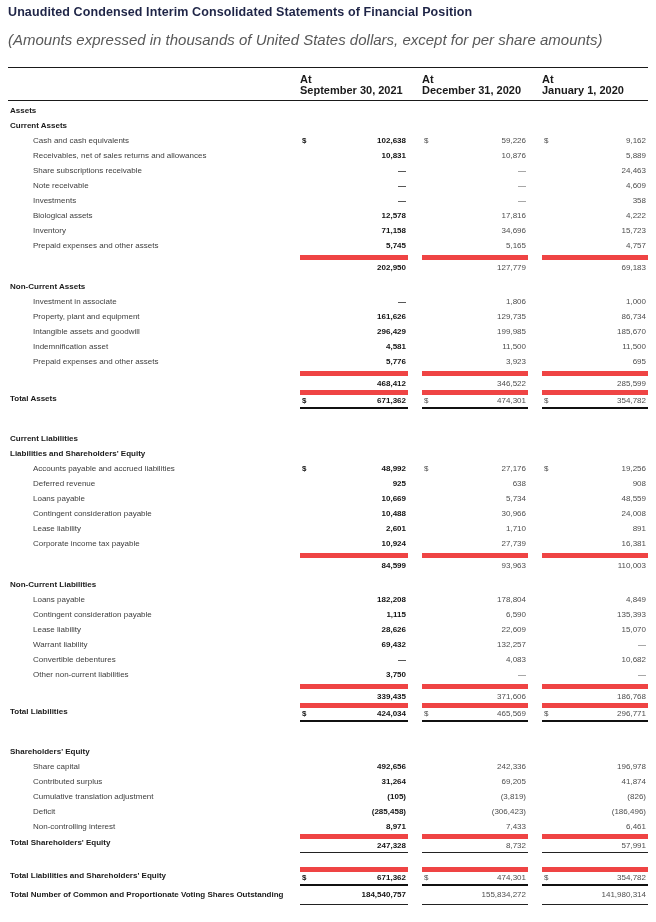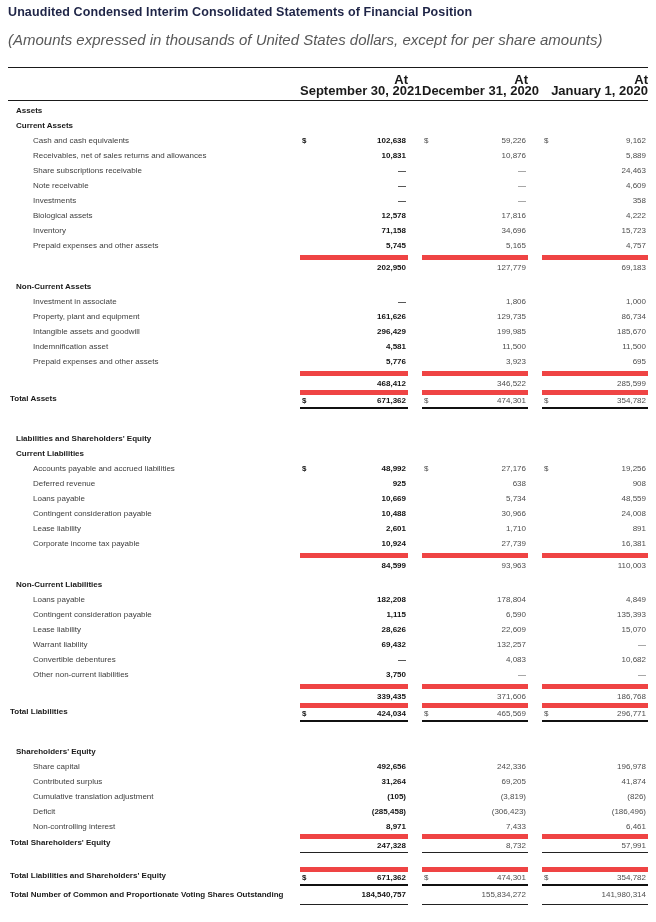--- a/index.html
+++ b/index.html
@@ -12,29 +12,29 @@
   .page { padding: 5px 8px 0 8px; height: 716px; }
   .title {
     font-size: 12.5px; font-weight: bold; color: #1f2547; letter-spacing: 0.1px;
   }
   .subtitle {
     margin-top: 12px; font-size: 15px; font-style: italic; color: #595959;
   }
   .fin-table { margin-top: 19px; border-top: 1px solid #1a1a1a; }
   .head-row { display: flex; padding: 6px 0 4px 0; border-bottom: 1px solid #1a1a1a; }
   .head-spacer { flex: 1; }
-  .hcol { text-align: right; font-size: 13px; font-weight: bold; color: #1a1a1a; line-height: 11px; }
+  .hcol { text-align: left; font-size: 11px; font-weight: bold; color: #1a1a1a; line-height: 11px; }
   .hcol .hline2 { white-space: nowrap; }
   .c0 { width: 108px; }
   .c1 { width: 106px; margin-left: 14px; }
   .c2 { width: 106px; margin-left: 14px; }
   .tbody { padding-top: 2px; }
   .row { display: flex; align-items: stretch; min-height: 15px; line-height: 15px; font-size: 8px; }
   .row .lbl { flex: 1; color: #3d3d3d; padding-left: 25px; white-space: nowrap; }
-  .row.section .lbl { padding-left: 2px; font-weight: bold; color: #1a1a1a; margin-left: 6px; }
+  .row.section .lbl { padding-left: 2px; font-weight: bold; color: #1a1a1a; }
   .row.total .lbl, .row.shares .lbl { padding-left: 2px; font-weight: bold; color: #1a1a1a; }
   .row.subtotal { margin-top: 2px; height: 19px; line-height: 17px; }
   .row.subtotal .cell { padding-top: 1px; }
   .row.total, .row.shares { height: 19px; line-height: 18px; }
   .cell { display: flex; align-items: center; }
   .cell .dollar { margin-right: auto; padding-left: 2px; }
   .cell .val { margin-left: auto; padding-right: 2px; white-space: nowrap; }
   .cell.c0 .val, .cell.c0 .dollar { font-weight: bold; color: #141414; }
   .cell.c1 .val, .cell.c2 .val, .cell.c1 .dollar, .cell.c2 .dollar { color: #4e4e4e; }
   .rt { border-top: 5px solid #ef4444; }
@@ -268,24 +268,24 @@
             <span class="dollar">$</span>
             <span class="val">474,301</span>
           </div>
           <div class="cell c2 rt rbk">
             <span class="dollar">$</span>
             <span class="val">354,782</span>
           </div>
         </div>
         <div style="height: 22px;"></div>
         <div class="row section">
+          <div class="lbl">Current Liabilities</div>
+        </div>
+        <div class="row section">
           <div class="lbl">Liabilities and Shareholders' Equity</div>
-        </div>
-        <div class="row section">
-          <div class="lbl">Current Liabilities</div>
         </div>
         <div class="row item">
           <div class="lbl">Accounts payable and accrued liabilities</div>
           <div class="cell c0">
             <span class="dollar">$</span>
             <span class="val">48,992</span>
           </div>
           <div class="cell c1">
             <span class="dollar">$</span>
             <span class="val">27,176</span>

